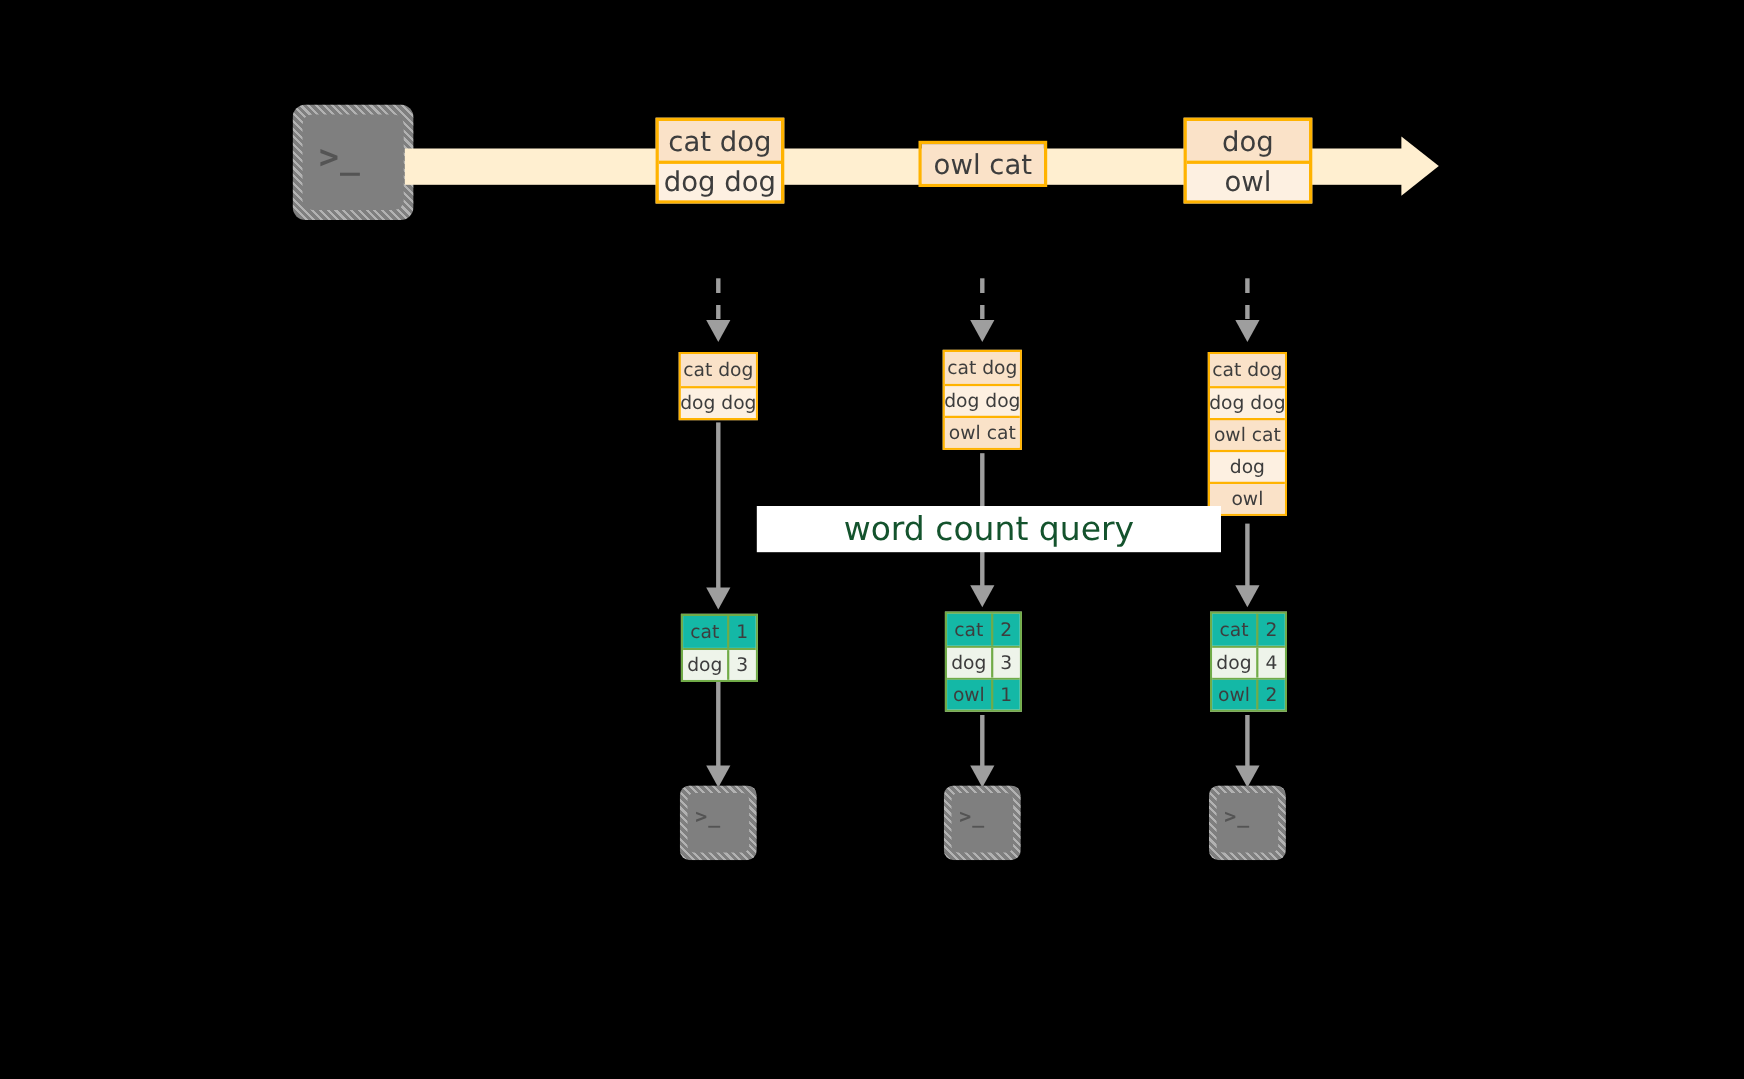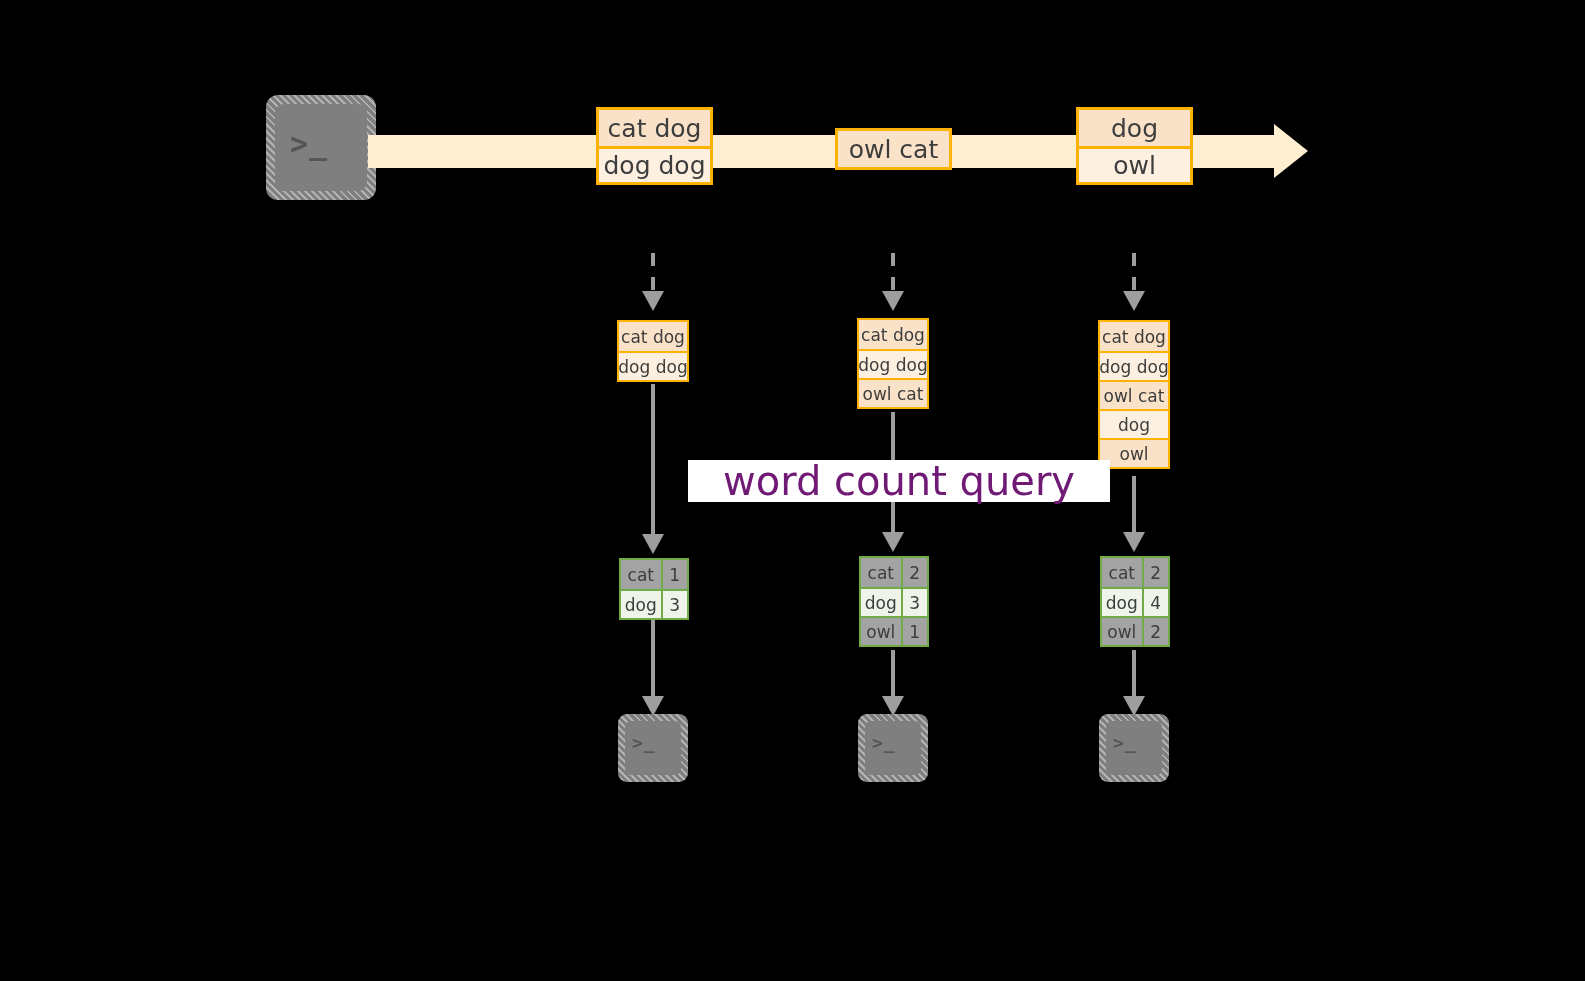--- a/index.html
+++ b/index.html
@@ -101,21 +101,21 @@
   }
   .grow { display: flex; height: 29px; box-sizing: border-box; }
   .grow + .grow { border-top: 2.5px solid #71ab48; }
   .gcell {
     box-sizing: border-box;
     display: flex;
     align-items: center;
     justify-content: center;
     font-size: 17px;
     color: #3d3d3d;
-    background: #a3a3a3;
+    background: #14b8a6;
   }
   .grow.light .gcell { background: #eef4ea; }
   .gcell.count { border-left: 2.5px solid #71ab48; }
 
   
   .vline {
     position: absolute;
     width: 4px;
     background: #9e9e9e;
   }
@@ -136,22 +136,22 @@
 
   
   .query-band {
     position: absolute;
     background: #ffffff;
     display: flex;
     align-items: center;
     justify-content: center;
   }
   .query-band .label {
-    font-size: 40px;
-    color: #701a75;
+    font-size: 30px;
+    color: #14532d;
     white-space: nowrap;
   }
 </style>
 </head>
 <body>
 
 <div id="stage">
 
   <div class="term" style="left:266px; top:95px; width:110px; height:105px;">
     <div class="term-inner"></div>

